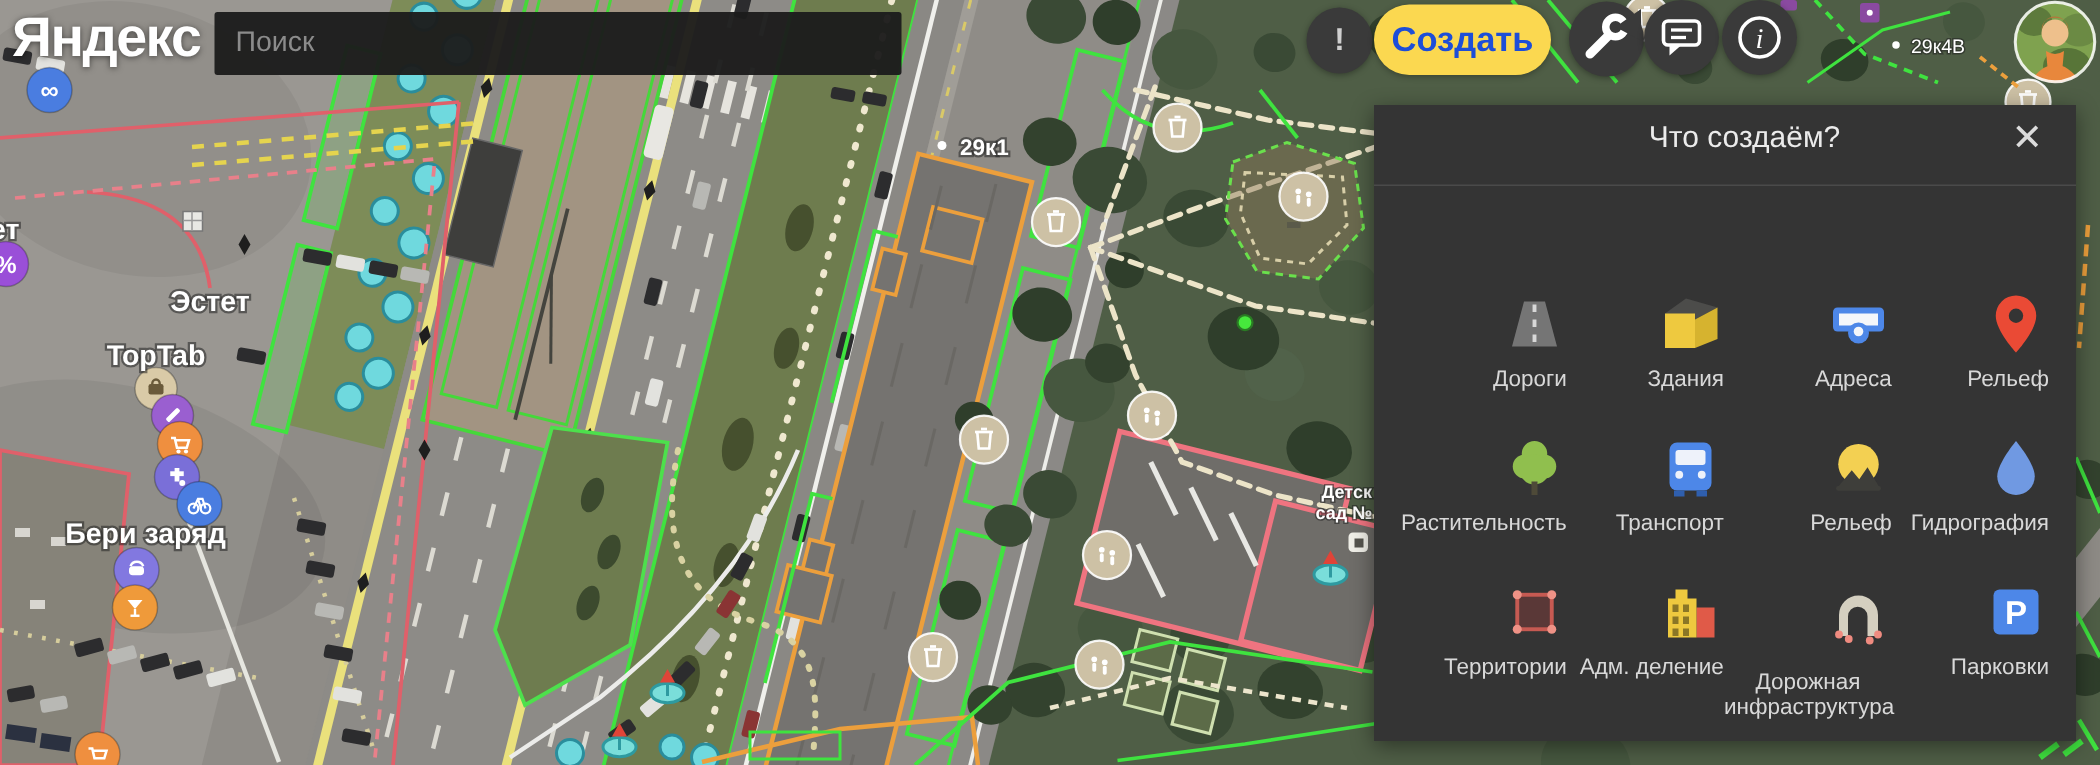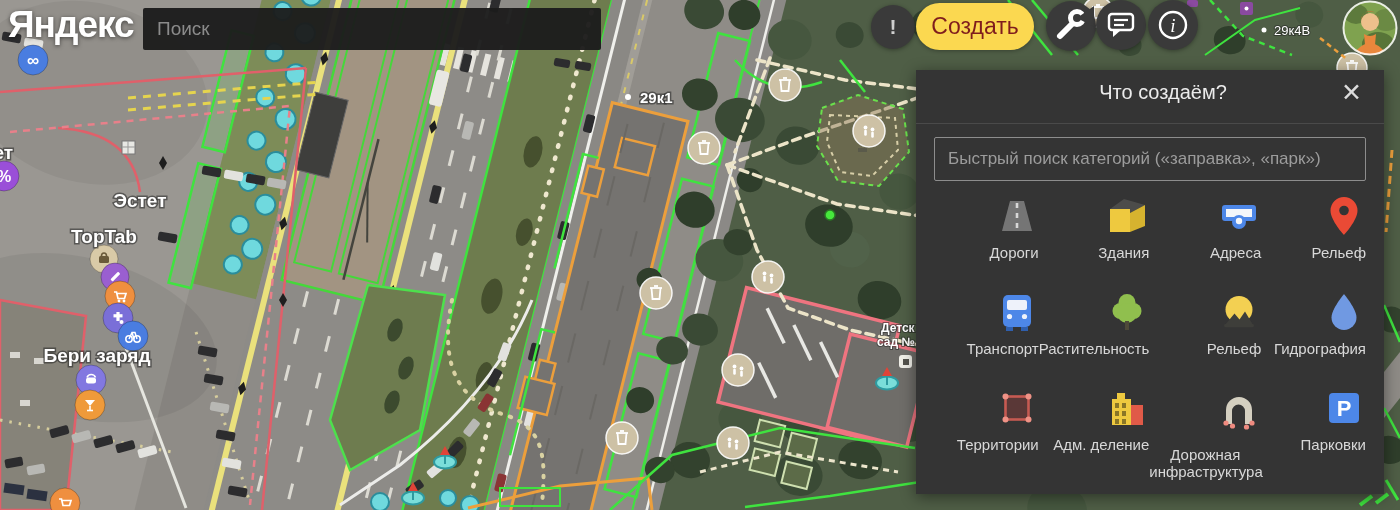--- a/index.html
+++ b/index.html
@@ -6,21 +6,21 @@
   .stage{position:relative;width:1400px;height:510px;overflow:hidden;background:#8f8c87;}
   .map{position:absolute;left:0;top:0;width:1400px;height:510px;}
   .map text{paint-order:stroke;}
 
   
   .logo{position:absolute;left:8px;top:4px;color:#fff;font-size:37px;font-weight:bold;letter-spacing:-1px;text-shadow:0 1px 4px rgba(0,0,0,.55);}
   .searchbox{position:absolute;left:143px;top:8px;width:458px;height:42px;background:rgba(28,28,28,.96);border:none;border-radius:2px;color:#ddd;font-size:19px;padding:16px 14px;box-sizing:border-box;outline:none;font-family:"Liberation Sans",sans-serif;}
   .searchbox::placeholder{color:#8b8b8b;}
   .circ{position:absolute;border-radius:50%;background:#3a3a3a;display:flex;align-items:center;justify-content:center;box-shadow:0 1px 4px rgba(0,0,0,.35);cursor:pointer;}
   .alert{left:871px;top:5px;width:44px;height:44px;color:#cfcfcf;font-size:21px;font-weight:bold;}
-  .createbtn{position:absolute;left:916px;top:3px;width:118px;height:47px;border-radius:24px;background:#fbd850;border:none;font-size:23px;font-weight:400;color:#7f1d1d;cursor:pointer;font-family:"Liberation Sans",sans-serif;box-shadow:0 1px 4px rgba(0,0,0,.3);}
+  .createbtn{position:absolute;left:916px;top:3px;width:118px;height:47px;border-radius:24px;background:#fbd850;border:none;font-size:23px;font-weight:700;color:#1d4ed8;cursor:pointer;font-family:"Liberation Sans",sans-serif;box-shadow:0 1px 4px rgba(0,0,0,.3);}
   .wrench{left:1046px;top:1px;width:50px;height:50px;}
   .chat{left:1096px;top:0px;width:50px;height:50px;}
   .info{left:1148px;top:0px;width:50px;height:50px;}
   .avatar{position:absolute;left:1342px;top:0px;width:56px;height:56px;cursor:pointer;}
 
   
   .panel{position:absolute;left:916px;top:70px;width:468px;height:424px;background:#343434;box-shadow:0 3px 14px rgba(0,0,0,.45);}
   .panel-title{position:absolute;left:0;right:0;top:11px;text-align:center;color:#ebebeb;font-size:20px;margin-left:26px;}
   .panel-close{position:absolute;right:16px;top:6px;color:#dcdcdc;font-size:25px;line-height:28px;cursor:pointer;padding:2px 6px;}
   .panel-divider{position:absolute;left:0;right:0;top:53px;border-top:1px solid #4a4a4a;}
@@ -606,21 +606,20 @@
         </g>
         <circle cx="28" cy="28" r="26.5" fill="none" stroke="rgba(255,255,255,0.85)" stroke-width="2"></circle>
       </svg>
     </div>
   </div>
 
   <div class="panel">
     <div class="panel-title">Что создаём?</div>
     <div class="panel-close"><span>✕</span></div>
     <div class="panel-divider"></div>
-    <input class="panel-search" type="text" placeholder="Быстрый поиск категорий («заправка», «парк»)" style="">
 
     <div class="cat-grid">
 
       <div class="cat">
         <svg class="cat-ic" viewBox="0 0 44 44">
           <path d="M15 7h14l8 30H7z" fill="#757575"></path>
           <line x1="22" y1="9" x2="22" y2="35" stroke="#d8d8d8" stroke-width="2.6" stroke-dasharray="5 5"></line>
         </svg>
         <div class="cat-label">Дороги</div>
       </div>
@@ -643,43 +642,43 @@
         </svg>
         <div class="cat-label">Адреса</div>
       </div>
 
       <div class="cat">
         <svg class="cat-ic" viewBox="0 0 44 44">
           <path d="M22 3a13.5 13.5 0 0 0-13.5 13.5c0 10 13.5 24.5 13.5 24.5s13.5-14.5 13.5-24.5A13.5 13.5 0 0 0 22 3z" fill="#ea4a35"></path>
           <circle cx="22" cy="16.5" r="4.8" fill="#343434"></circle>
         </svg>
         <div class="cat-label">Рельеф</div>
+      </div>
+
+      <div class="cat">
+        <svg class="cat-ic" viewBox="0 0 44 44">
+          <circle cx="15.5" cy="21" r="8" fill="#90bf4e"></circle>
+            <circle cx="28.5" cy="21" r="8" fill="#90bf4e"></circle>
+          <circle cx="22" cy="12.5" r="8.5" fill="#90bf4e"></circle>
+            <circle cx="22" cy="23" r="10" fill="#90bf4e"></circle>
+          <rect x="20" y="31" width="4" height="9" fill="#4e4a38"></rect>
+        </svg>
+        <div class="cat-label">Растительность</div>
       </div>
 
       <div class="cat">
         <svg class="cat-ic" viewBox="0 0 44 44">
           <rect x="8" y="5" width="28" height="32" rx="5" fill="#4d87e8"></rect>
           <rect x="12" y="10" width="20" height="10" rx="2" fill="#eef2fa"></rect>
           <circle cx="14.5" cy="26.5" r="2.6" fill="#eef2fa"></circle>
             <circle cx="29.5" cy="26.5" r="2.6" fill="#eef2fa"></circle>
           <rect x="11" y="37" width="7" height="4" fill="#2f5fae"></rect>
             <rect x="26" y="37" width="7" height="4" fill="#2f5fae"></rect>
         </svg>
         <div class="cat-label">Транспорт</div>
-      </div>
-
-      <div class="cat">
-        <svg class="cat-ic" viewBox="0 0 44 44">
-          <circle cx="15.5" cy="21" r="8" fill="#90bf4e"></circle>
-            <circle cx="28.5" cy="21" r="8" fill="#90bf4e"></circle>
-          <circle cx="22" cy="12.5" r="8.5" fill="#90bf4e"></circle>
-            <circle cx="22" cy="23" r="10" fill="#90bf4e"></circle>
-          <rect x="20" y="31" width="4" height="9" fill="#4e4a38"></rect>
-        </svg>
-        <div class="cat-label">Растительность</div>
       </div>
 
       <div class="cat">
         <svg class="cat-ic" viewBox="0 0 44 44">
           <circle cx="22" cy="19.5" r="13.5" fill="#f3d052"></circle>
           <polygon points="8,35 17.5,23.5 22.5,29.5 28,21.5 36,35" fill="#3e3e3a"></polygon>
           <rect x="7" y="34" width="30" height="3.2" rx="1.6" fill="#3e3e3a"></rect>
         </svg>
         <div class="cat-label">Рельеф</div>
       </div>

